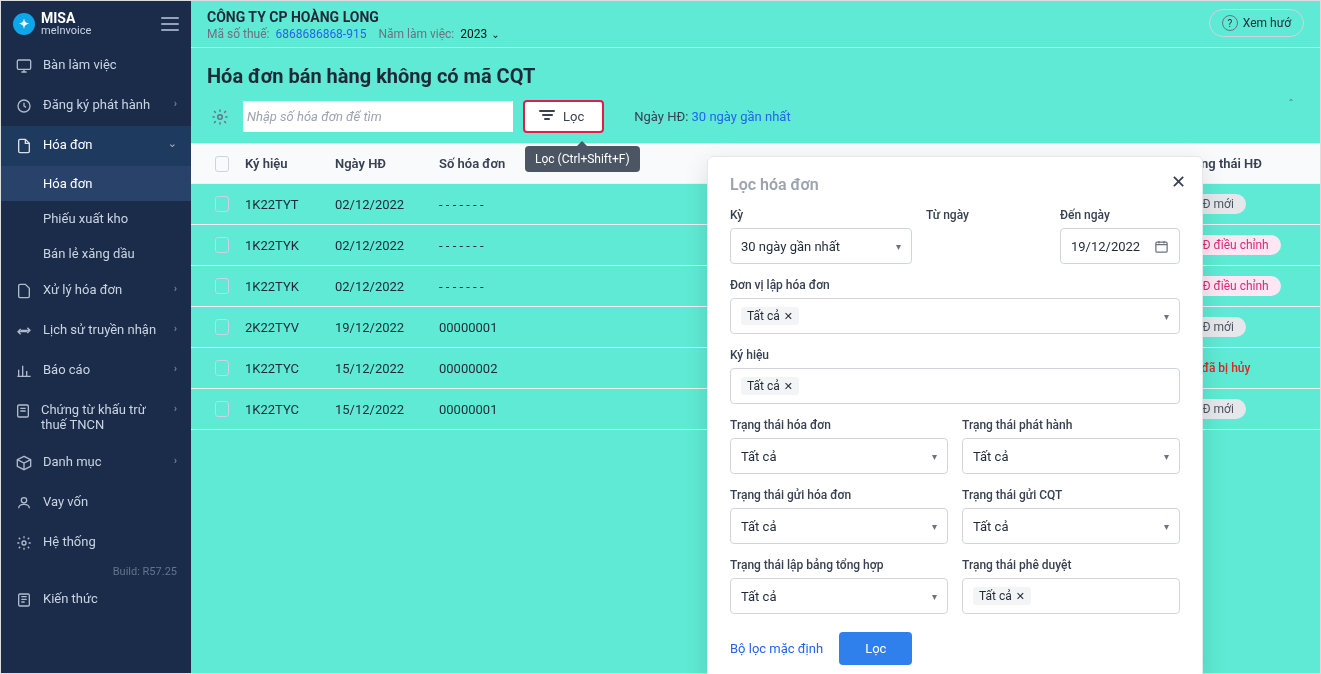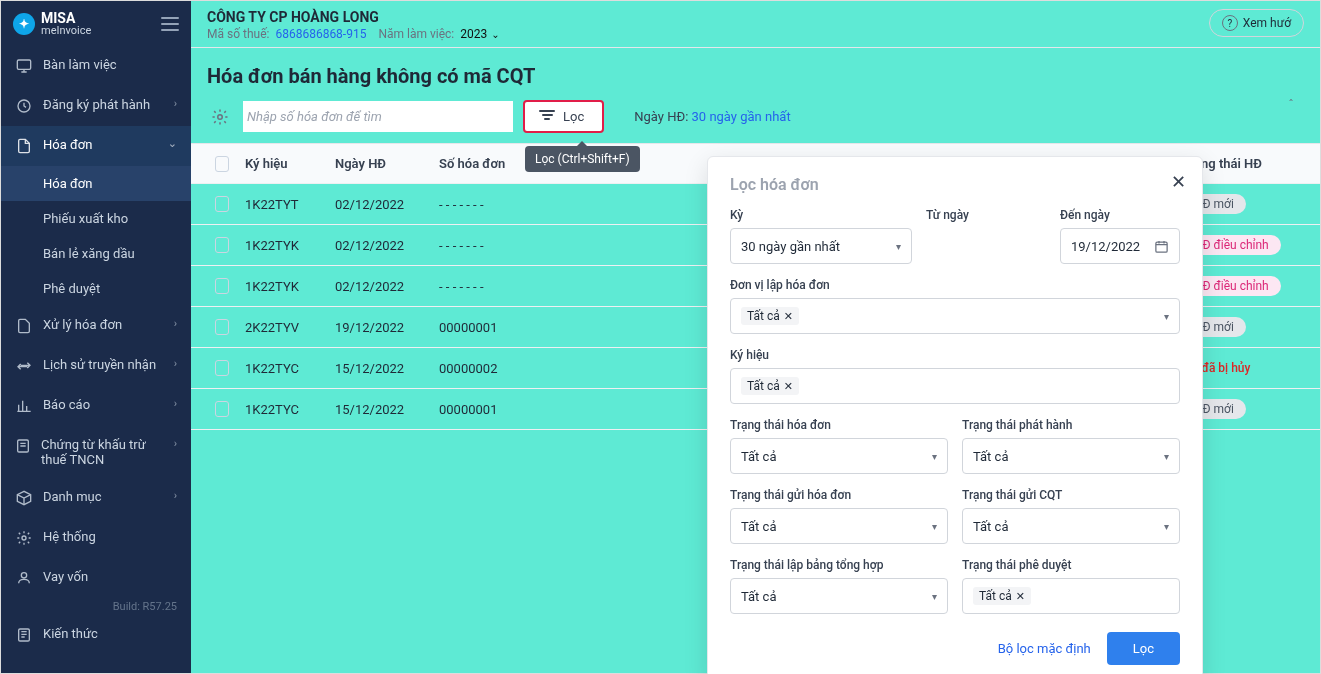--- a/index.html
+++ b/index.html
@@ -78,21 +78,21 @@
 .popover-close { position: absolute; top: 14px; right: 16px; cursor: pointer; font-size: 18px; color:#374151;}
 .pop-row { display: flex; gap: 14px; margin-bottom: 14px; }
 .field { flex: 1; display: flex; flex-direction: column; gap: 6px; }
 .field label { font-size: 12px; color: #374151; font-weight: 500; }
 .field .ctrl { border: 1px solid #d1d5db; border-radius: 4px; padding: 8px 10px; font-size: 13px; display:flex; align-items:center; justify-content:space-between; background:#fff; cursor:pointer; min-height:36px;}
 .field .ctrl .chev-sm { font-size:10px; color:#6b7280;}
 .field-sm { width: 120px; flex:none;}
 .chip { background:#f3f4f6; border-radius:3px; padding:2px 6px; font-size:12px; display:inline-flex; align-items:center; gap:4px;}
 .chip .x { cursor:pointer; font-size:11px;}
 .cal-icon { width:15px; height:15px; color:#6b7280;}
-.popover-actions { display:flex; justify-content:flex-end; gap:16px; margin-top:18px; align-items:center;}
+.popover-actions { display:flex; justify-content:flex-start; gap:16px; margin-top:18px; align-items:center;}
 .link-btn { color:#2563eb; cursor:pointer; font-size:13px;}
 .primary-btn { background:#2f80ed; color:#fff; border:none; border-radius:4px; padding:9px 26px; font-size:13px; cursor:pointer;}
 
 svg { display:block; }
 </style>
 </head>
 <body>
 
 <div class="app">
 
@@ -137,21 +137,20 @@
               <path d="M14 2H6a2 2 0 0 0-2 2v16a2 2 0 0 0 2 2h12a2 2 0 0 0 2-2V8z"></path>
               <path d="M14 2v6h6"></path>
             </svg>
           </span>
         <span>Hóa đơn</span>
         <span class="chev">⌄</span>
       </div>
       <div class="nav-sub active">Hóa đơn</div>
       <div class="nav-sub">Phiếu xuất kho</div>
       <div class="nav-sub">Bán lẻ xăng dầu</div>
-      <div class="nav-sub">Phê duyệt</div>
       <div class="nav-item">
         <span class="nav-icon">
             <svg width="16" height="16" viewBox="0 0 24 24" fill="none" stroke="currentColor" stroke-width="2">
               <path d="M14 2H6a2 2 0 0 0-2 2v16a2 2 0 0 0 2 2h12a2 2 0 0 0 2-2V8z"></path>
             </svg>
           </span>
         <span>Xử lý hóa đơn</span>
         <span class="chev">›</span>
       </div>
       <div class="nav-item">
@@ -188,34 +187,34 @@
               <path d="M12 2L2 7v10l10 5 10-5V7z"></path>
               <path d="M2 7l10 5 10-5M12 12v10"></path>
             </svg>
           </span>
         <span>Danh mục</span>
         <span class="chev">›</span>
       </div>
       <div class="nav-item">
         <span class="nav-icon">
             <svg width="16" height="16" viewBox="0 0 24 24" fill="none" stroke="currentColor" stroke-width="2">
+              <circle cx="12" cy="8" r="4"></circle>
+              <path d="M4 20c0-4 4-6 8-6s8 2 8 6"></path>
+            </svg>
+          </span>
+        <span>Vay vốn</span>
+      </div>
+      <div class="nav-item">
+        <span class="nav-icon">
+            <svg width="16" height="16" viewBox="0 0 24 24" fill="none" stroke="currentColor" stroke-width="2">
               <circle cx="12" cy="12" r="3"></circle>
               <path d="M12 2v3M12 19v3M4.2 4.2l2.1 2.1M17.7 17.7l2.1 2.1M2 12h3M19 12h3M4.2 19.8l2.1-2.1M17.7 6.3l2.1-2.1"></path>
             </svg>
           </span>
         <span>Hệ thống</span>
-      </div>
-      <div class="nav-item">
-        <span class="nav-icon">
-            <svg width="16" height="16" viewBox="0 0 24 24" fill="none" stroke="currentColor" stroke-width="2">
-              <circle cx="12" cy="8" r="4"></circle>
-              <path d="M4 20c0-4 4-6 8-6s8 2 8 6"></path>
-            </svg>
-          </span>
-        <span>Vay vốn</span>
       </div>
       <div class="build">Build: R57.25</div>
       <div class="nav-item">
         <span class="nav-icon">
             <svg width="16" height="16" viewBox="0 0 24 24" fill="none" stroke="currentColor" stroke-width="2">
               <rect x="4" y="3" width="16" height="18" rx="2"></rect>
               <path d="M8 7h8M8 11h8M8 15h5"></path>
             </svg>
           </span>
         <span>Kiến thức</span>

